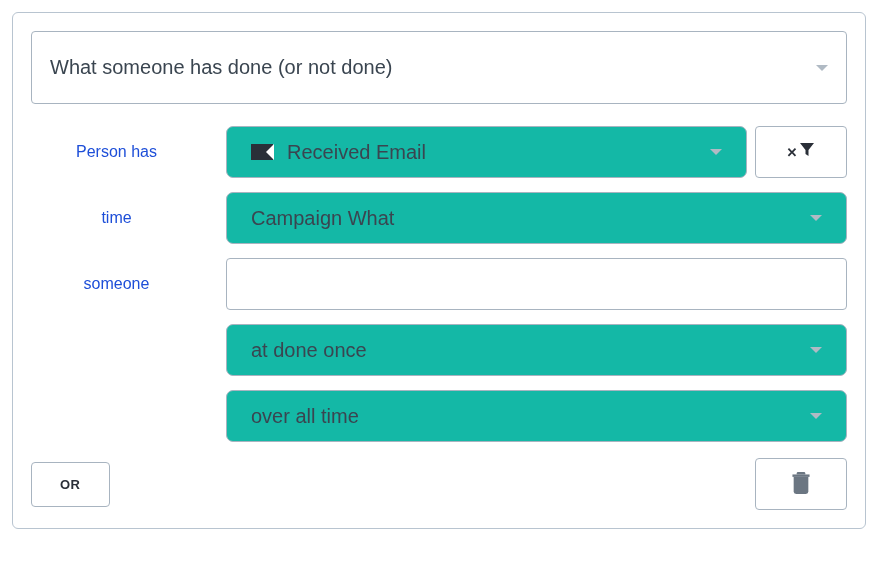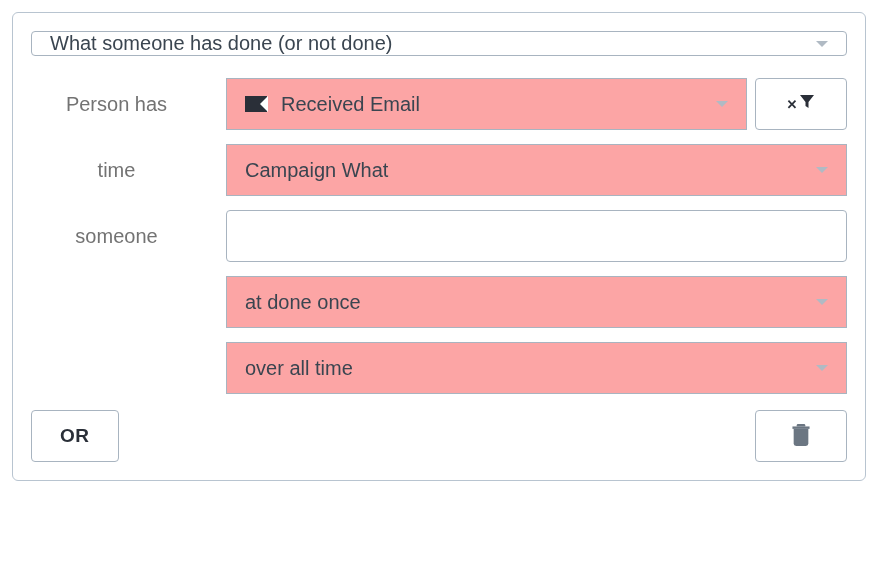--- a/index.html
+++ b/index.html
@@ -16,55 +16,55 @@
       border: 1px solid #b8c4d0;
       border-radius: 6px;
       padding: 18px;
       width: 854px;
       position: relative;
     }
     .main-dropdown {
       width: 100%;
       border: 1px solid #a8b4c0;
       border-radius: 4px;
-      padding: 0 18px;
+      padding: 24px 18px;
       font-size: 20px;
       color: #3a4550;
       background: #fff;
       display: flex;
       align-items: center;
       justify-content: space-between;
       cursor: pointer;
       margin-bottom: 22px;
     }
     .form-row {
       display: flex;
       align-items: center;
       margin-bottom: 14px;
     }
     .row-label {
       width: 195px;
       text-align: center;
-      font-size: 20px;
-      color: #737373;
+      font-size: 16px;
+      color: #1d4ed8;
       padding-right: 24px;
     }
     .row-controls {
       flex: 1;
       display: flex;
       gap: 8px;
     }
     .select-box {
       flex: 1;
       border: 1px solid #a8b4c0;
-      border-radius: 0;
-      padding: 12px 18px;
+      border-radius: 7px;
+      padding: 12px 24px;
       font-size: 20px;
       color: #3a4550;
-      background: #fca5a5;
+      background: #14b8a6;
       display: flex;
       align-items: center;
       justify-content: space-between;
       cursor: pointer;
       min-height: 52px;
     }
     .select-content {
       display: flex;
       align-items: center;
       gap: 14px;
@@ -119,21 +119,21 @@
       display: flex;
       justify-content: space-between;
       align-items: center;
       margin-top: 16px;
     }
     .or-btn {
       border: 1px solid #a8b4c0;
       border-radius: 4px;
       background: #fff;
       padding: 14px 28px;
-      font-size: 19px;
+      font-size: 13px;
       font-weight: 700;
       color: #2a2f38;
       cursor: pointer;
       letter-spacing: 0.5px;
     }
     .trash-btn {
       border: 1px solid #a8b4c0;
       border-radius: 4px;
       background: #fff;
       width: 92px;

